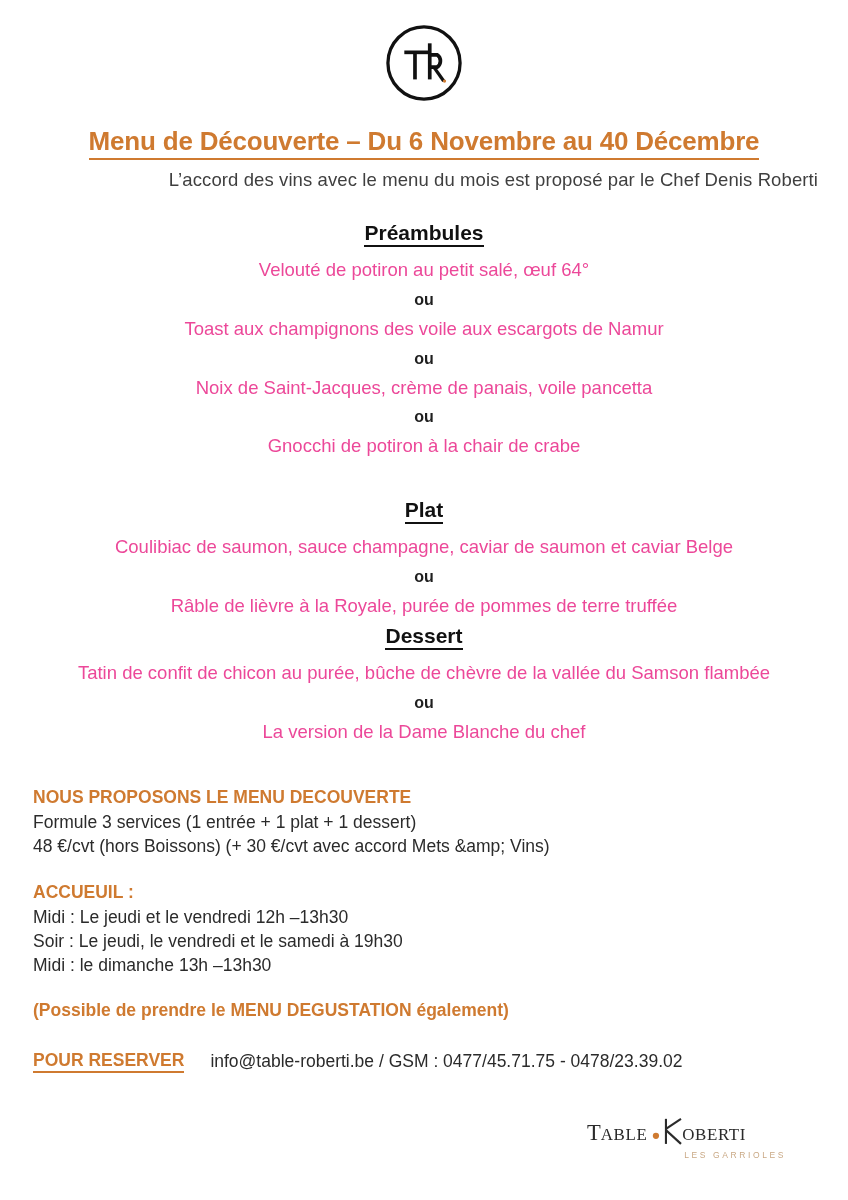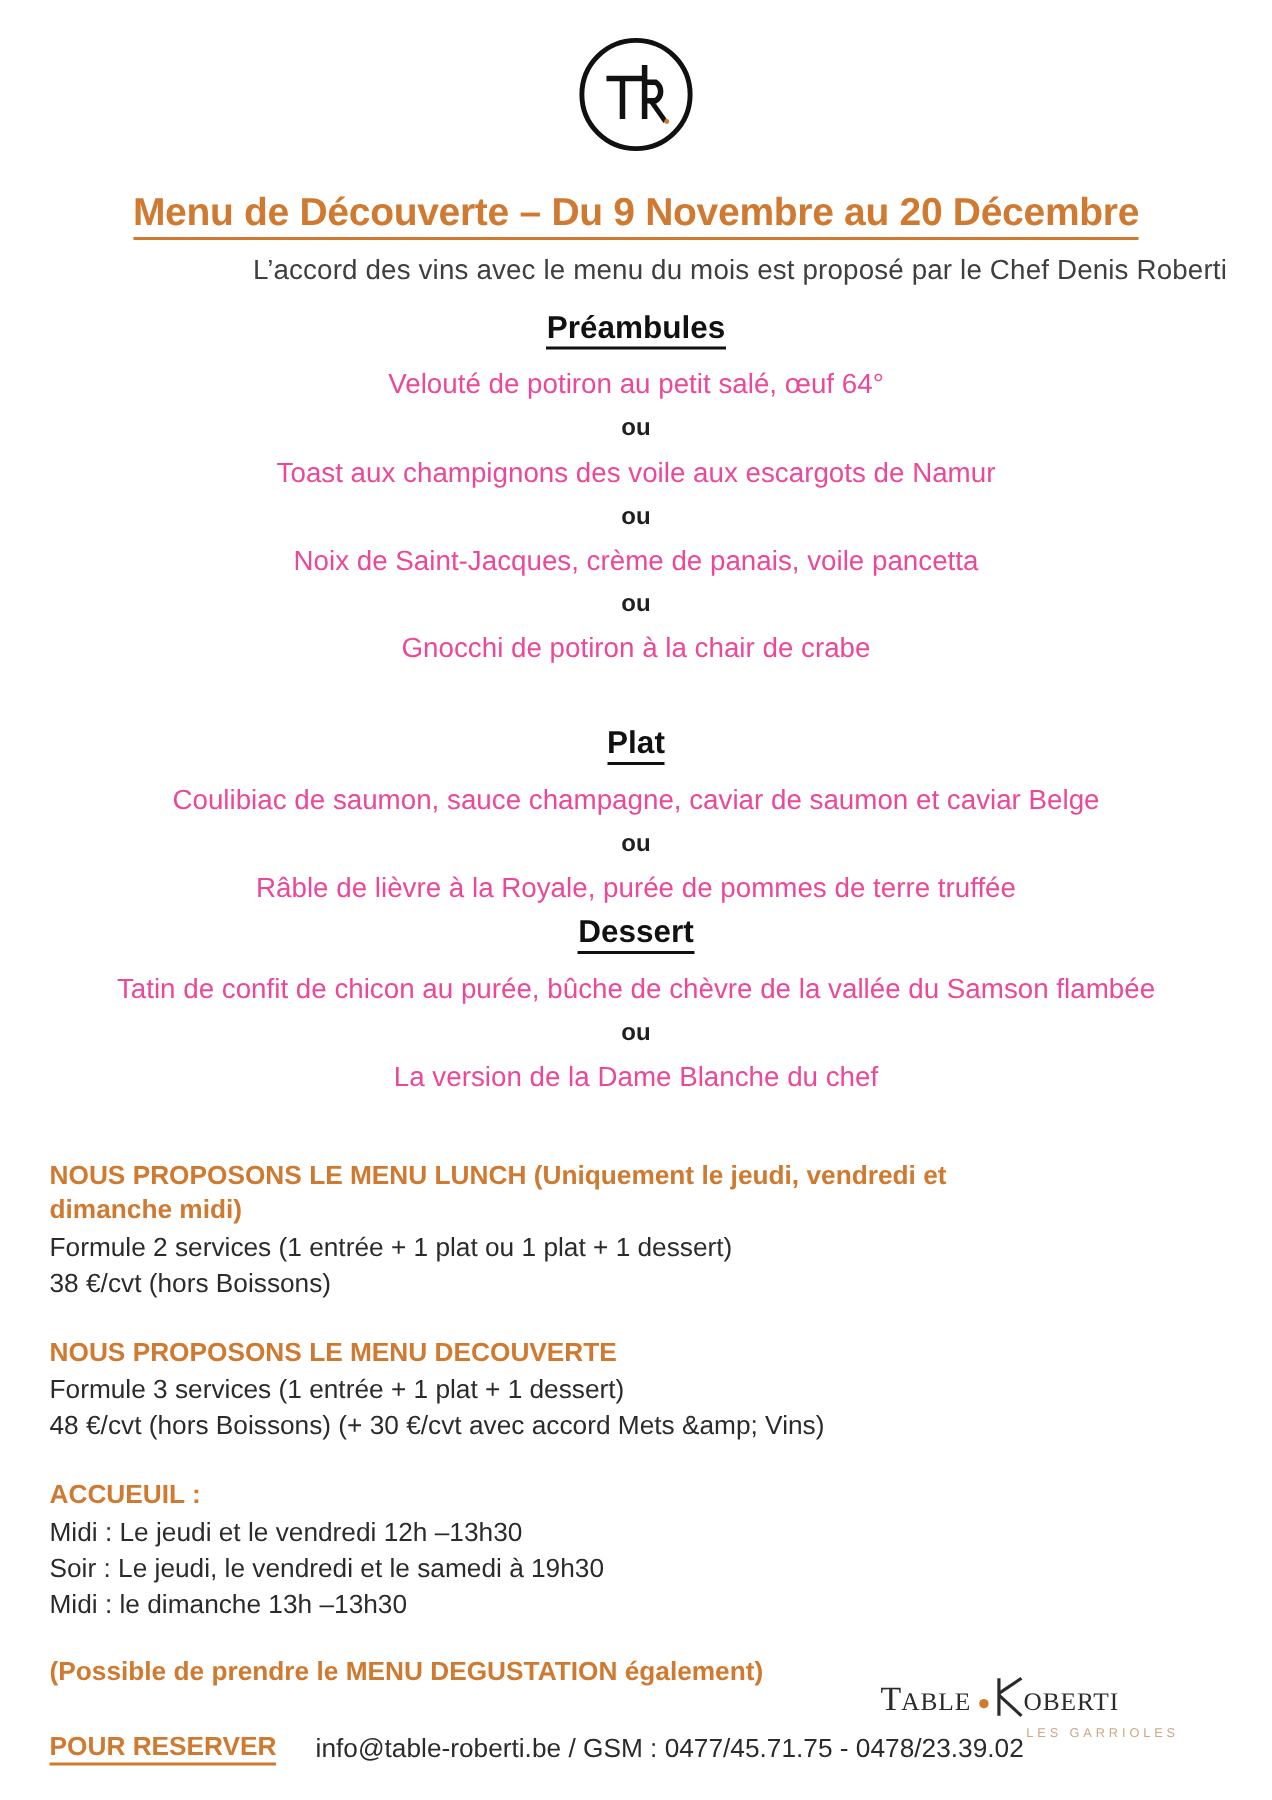--- a/index.html
+++ b/index.html
@@ -76,21 +76,21 @@
     padding: 4px 0;
     line-height: 1.45;
   }
   .orword {
     font-size: 16px;
     font-weight: bold;
     color: #1f1f1f;
     margin: 0;
     padding: 3px 0;
   }
-  #preambules-section { margin-top: 16px; }
+  #preambules-section { margin-top: 30px; }
   #preambules-section .section-heading { margin-bottom: 8px; }
   #plat-section { margin-top: 34px; }
   #plat-section .section-heading { margin-bottom: 8px; }
   #dessert-section { }
   #dessert-section .section-heading { margin-bottom: 8px; }
 
   
   .offers {
     margin-top: 36px;
     padding-left: 3px;
@@ -172,21 +172,21 @@
       <circle cx="50" cy="50" r="37" fill="none" stroke="#ffffff" stroke-width="2"></circle>
       <path d="M26 37 H56" stroke="#111111" stroke-width="4.5" fill="none" stroke-linecap="butt"></path>
       <path d="M39 37 V70" stroke="#111111" stroke-width="4.5" fill="none"></path>
       <path d="M57 26 V70" stroke="#111111" stroke-width="4.5" fill="none"></path>
       <path d="M57 40 H66 A9 9 0 0 1 66 55 H57" stroke="#111111" stroke-width="4.5" fill="none"></path>
       <path d="M62 55 L74 72" stroke="#111111" stroke-width="4" fill="none"></path>
       <circle cx="75" cy="72" r="2" fill="#cf7a30"></circle>
     </svg>
   </div>
 
-  <div class="title"><span>Menu de Découverte – Du 9 Novembre au 20 Décembre </span></div>
+  <div class="title"><span>Menu de Découverte – Du 6 Novembre au 40 Décembre </span></div>
   <div class="subtitle">L’accord des vins avec le menu du mois est proposé par le Chef Denis Roberti</div>
 
   <div class="section" id="preambules-section">
     <h2 class="section-heading"><span>Préambules</span></h2>
     <p class="dish">Velouté de potiron au petit salé, œuf 64°</p>
     <p class="orword">ou</p>
     <p class="dish">Toast aux champignons des voile aux escargots de Namur</p>
     <p class="orword">ou</p>
     <p class="dish">Noix de Saint-Jacques, crème de panais, voile pancetta</p>
     <p class="orword">ou</p>
@@ -202,25 +202,20 @@
 
   <div class="section" id="dessert-section">
     <h2 class="section-heading"><span>Dessert</span></h2>
     <p class="dish">Tatin de confit de chicon au purée, bûche de chèvre de la vallée du Samson flambée</p>
     <p class="orword">ou</p>
     <p class="dish">La version de la Dame Blanche du chef</p>
   </div>
 
   <div class="offers">
 
-    <div class="block">
-      <p class="block-heading">NOUS PROPOSONS LE MENU LUNCH (Uniquement le jeudi, vendredi et dimanche midi)</p>
-      <p class="block-line">Formule 2 services (1 entrée + 1 plat ou 1 plat + 1 dessert)</p>
-      <p class="block-line">38 €/cvt (hors Boissons)</p>
-    </div>
 
     <div class="block">
       <p class="block-heading">NOUS PROPOSONS LE MENU DECOUVERTE</p>
       <p class="block-line">Formule 3 services (1 entrée + 1 plat + 1 dessert)</p>
       <p class="block-line">48 €/cvt (hors Boissons) (+ 30 €/cvt avec accord Mets &amp;amp; Vins)</p>
     </div>
 
     <div class="block">
       <p class="block-heading">ACCUEUIL :</p>
       <p class="block-line">Midi : Le jeudi et le vendredi 12h –13h30</p>

